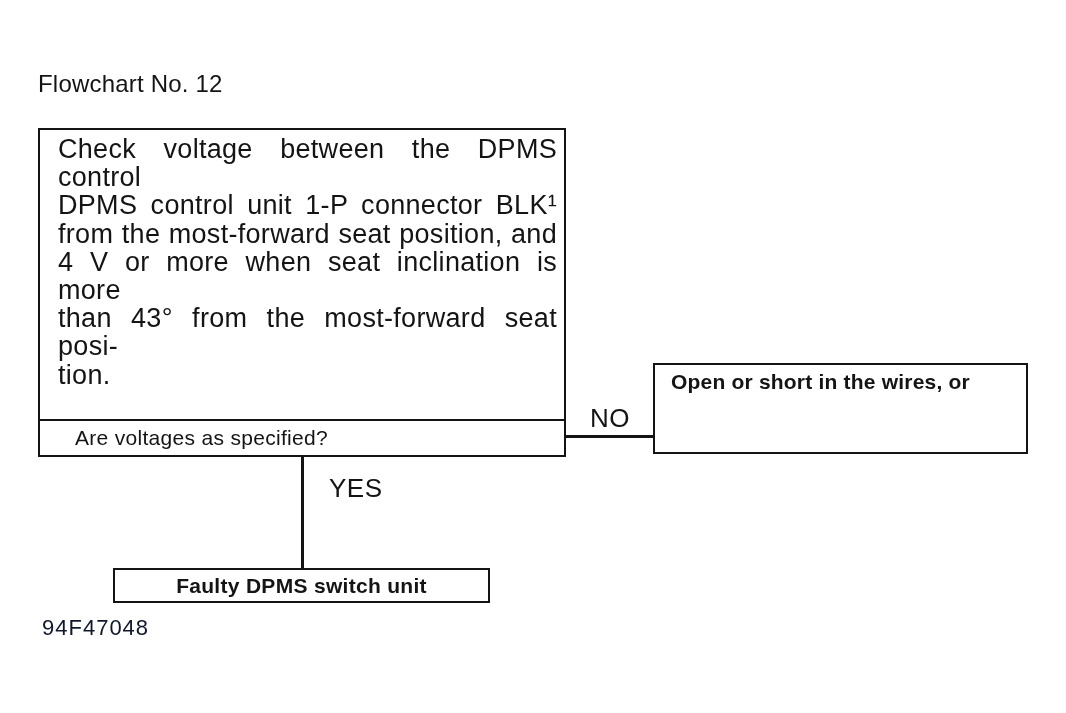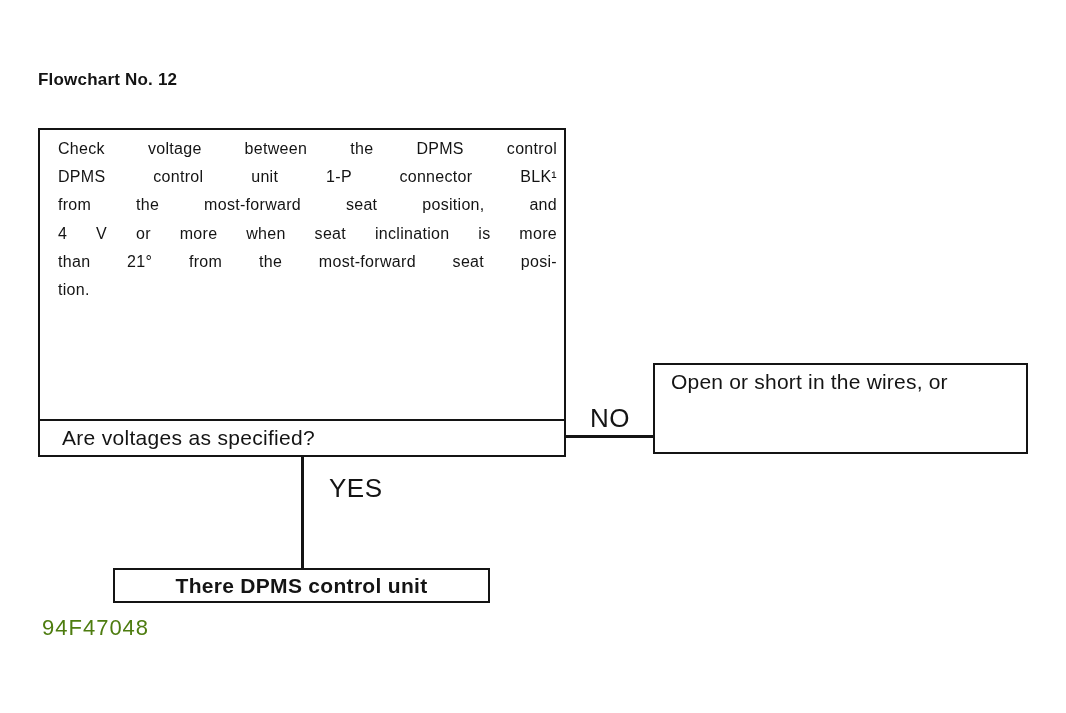--- a/index.html
+++ b/index.html
@@ -9,70 +9,70 @@
     background: #ffffff;
     font-family: "Liberation Sans", "DejaVu Sans", sans-serif;
     color: #141414;
     position: relative;
     overflow: hidden;
   }
   .abs { position: absolute; }
 
   #title {
     left: 38px; top: 70px;
-    font-size: 17px;
-    font-weight: bold;
+    font-size: 24px;
+    font-weight: normal;
     letter-spacing: 0.2px;
   }
 
   #check-box {
     left: 38px; top: 128px;
     width: 528px; height: 329px;
     border: 2px solid #141414;
     box-sizing: border-box;
     display: flex;
     flex-direction: column;
     background: #ffffff;
   }
   #check-text {
     flex: 1 1 auto;
     padding: 5px 7px 0 18px;
-    font-size: 16px;
+    font-size: 27px;
     line-height: 28.2px;
     letter-spacing: 0.3px;
     overflow: hidden;
   }
   .jline { text-align: justify; text-align-last: justify; }
   #question-strip {
     flex: 0 0 34px;
     border-top: 2px solid #141414;
     display: flex;
     align-items: center;
-    padding-left: 22px;
+    padding-left: 35px;
     font-size: 21px;
     letter-spacing: 0.3px;
   }
 
   .hline { background: #141414; height: 3px; }
   .vline { background: #141414; width: 3px; }
   #no-line  { left: 564px; top: 435px; width: 90px; }
   #yes-line { left: 301px; top: 457px; height: 112px; }
 
   .branch-label { font-size: 26px; letter-spacing: 0.5px; }
   #no-label  { left: 590px; top: 403px; }
   #yes-label { left: 321px; top: 473px; margin-left: 8px; }
 
   #no-result-box {
     left: 653px; top: 363px;
     width: 375px; height: 91px;
     border: 2px solid #141414;
     box-sizing: border-box;
     padding: 3px 12px 0 16px;
     font-size: 21px;
-    font-weight: normal;
+    font-weight: bold;
     line-height: 28.5px;
     letter-spacing: 0.2px;
     background: #ffffff;
   }
 
   #yes-result-box {
     left: 113px; top: 568px;
     width: 377px; height: 35px;
     border: 2px solid #141414;
     box-sizing: border-box;
@@ -81,50 +81,50 @@
     justify-content: center;
     font-size: 21px;
     font-weight: bold;
     letter-spacing: 0.3px;
     background: #ffffff;
   }
 
   #footer-code {
     left: 42px; top: 615px;
     font-size: 22px;
-    color: #4d7c0f;
+    color: #0f172a;
     letter-spacing: 1px;
   }
 </style>
 </head>
 <body>
 
 <div class="abs" id="title">Flowchart No. 12</div>
 
 <div class="abs" id="check-box">
   <div id="check-text">
     <div class="jline">Check voltage between the DPMS control</div>
     <div class="jline">DPMS control unit 1-P connector BLK¹</div>
     <div class="jline">from the most-forward seat position, and</div>
     <div class="jline">4 V or more when seat inclination is more</div>
-    <div class="jline">than 21° from the most-forward seat posi-</div>
+    <div class="jline">than 43° from the most-forward seat posi-</div>
     <div>tion.</div>
   </div>
   <div id="question-strip">
     <span>Are voltages as specified?</span>
   </div>
 </div>
 
 <div class="abs hline" id="no-line"></div>
 <div class="abs branch-label" id="no-label">NO</div>
 
 <div class="abs" id="no-result-box">
   <div>Open or short in the wires, or</div>
 </div>
 
 <div class="abs vline" id="yes-line"></div>
 <div class="abs branch-label" id="yes-label">YES</div>
 
 <div class="abs" id="yes-result-box">
-  <span>There DPMS control unit</span>
+  <span>Faulty DPMS switch unit</span>
 </div>
 
 <div class="abs" id="footer-code">94F47048</div>
 
 </body></html>

